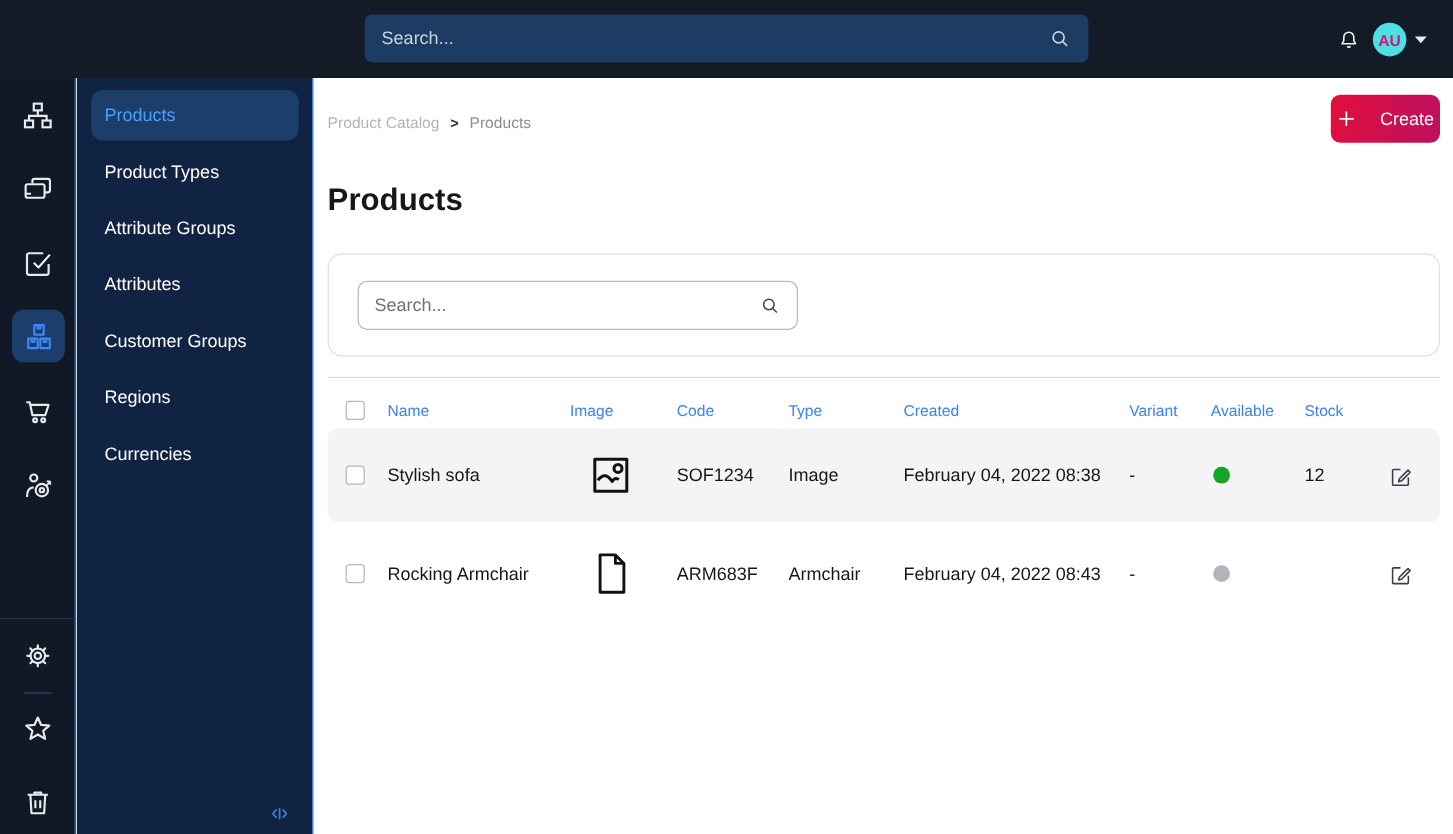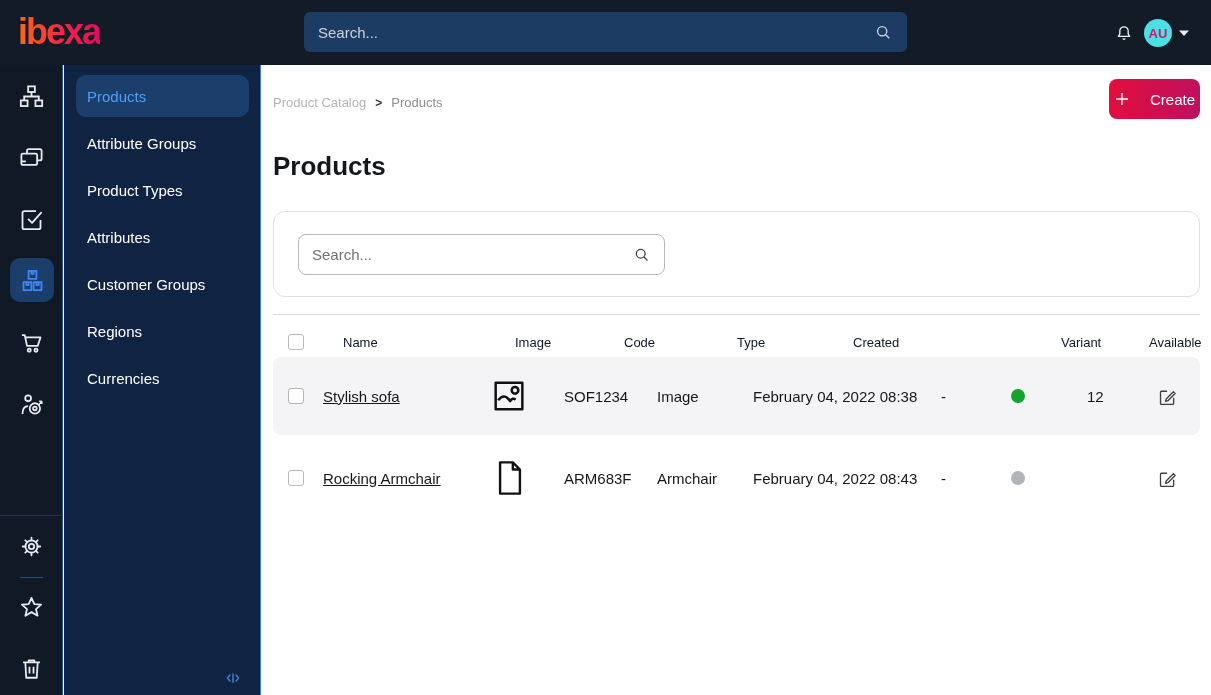--- a/index.html
+++ b/index.html
@@ -61,40 +61,39 @@
           font-family:"Liberation Sans", sans-serif; }
   .filter-search input::placeholder { color:#6f7276; opacity:1; }
   .results-bar { margin-top:41px; display:flex; align-items:center; justify-content:space-between; height:26px; }
   .results-label { font-size:16px; font-weight:700; color:#15181b; }
   .delete-btn { display:flex; align-items:center; gap:8px; color:#a9acb0; font-size:15px; background:none;
           border:none; cursor:default; font-family:"Liberation Sans", sans-serif; }
   .table-divider { margin-top:17px; border-top:1px solid #d8dadc; }
 
   .grid-row { display:grid; grid-template-columns:50px 152px 89px 93px 96px 188px 68px 78px 70px 1fr;
           align-items:center; }
-  .thead { margin-top:12px; height:30px; font-size:13px; color:#0f172a;gap:20px; }
+  .thead { margin-top:12px; height:30px; font-size:13px; color:#3b82f6; }
   .trow { height:78px; font-size:15px; color:#15181b; }
   .trow.highlight { background:#f4f4f6; border-radius:8px; }
   .trow + .trow { margin-top:4px; }
   .checkbox { width:16px; height:16px; margin-left:15px; border:1px solid #b4b8bc; border-radius:3px;
           background:#fff; cursor:pointer; }
-  .name-link { color:#15181b; text-decoration:underline; cursor:pointer; }
+  .name-link { color:#15181b; cursor:pointer; }
   .cell-img { display:flex; align-items:center; padding-left:14px; color:#111; }
   .dot { width:14px; height:14px; border-radius:50%; margin-left:2px; }
   .cell-edit { display:flex; justify-content:flex-end; padding-right:25px; color:#3a3f44; }
   .icon-btn { cursor:pointer; }
   svg { display:block; }
 </style>
 </head>
 <body>
 
 <div class="app">
 
   <div class="topbar">
-    <div class="logo">ibexa</div>
     <div class="topbar-search">
       <input type="text" placeholder="Search..." style="">
       <span>
         <svg width="20" height="20" viewBox="0 0 24 24" fill="none" stroke="#cfd6dd" stroke-width="1.6">
           <circle cx="11" cy="11" r="5.5"></circle>
             <line x1="15.2" y1="15.2" x2="19.5" y2="19.5"></line>
         </svg>
       </span>
     </div>
     <span class="bell">
@@ -179,24 +178,24 @@
       </svg>
     </span>
   </div>
 
   <div class="sidebar">
     <div class="menu">
       <div class="menu-item active">
         <span>Products</span>
       </div>
       <div class="menu-item">
+        <span>Product Types</span>
+      </div>
+      <div class="menu-item">
         <span>Attribute Groups</span>
-      </div>
-      <div class="menu-item">
-        <span>Product Types</span>
       </div>
       <div class="menu-item">
         <span>Attributes</span>
       </div>
       <div class="menu-item">
         <span>Customer Groups</span>
       </div>
       <div class="menu-item">
         <span>Regions</span>
       </div>

